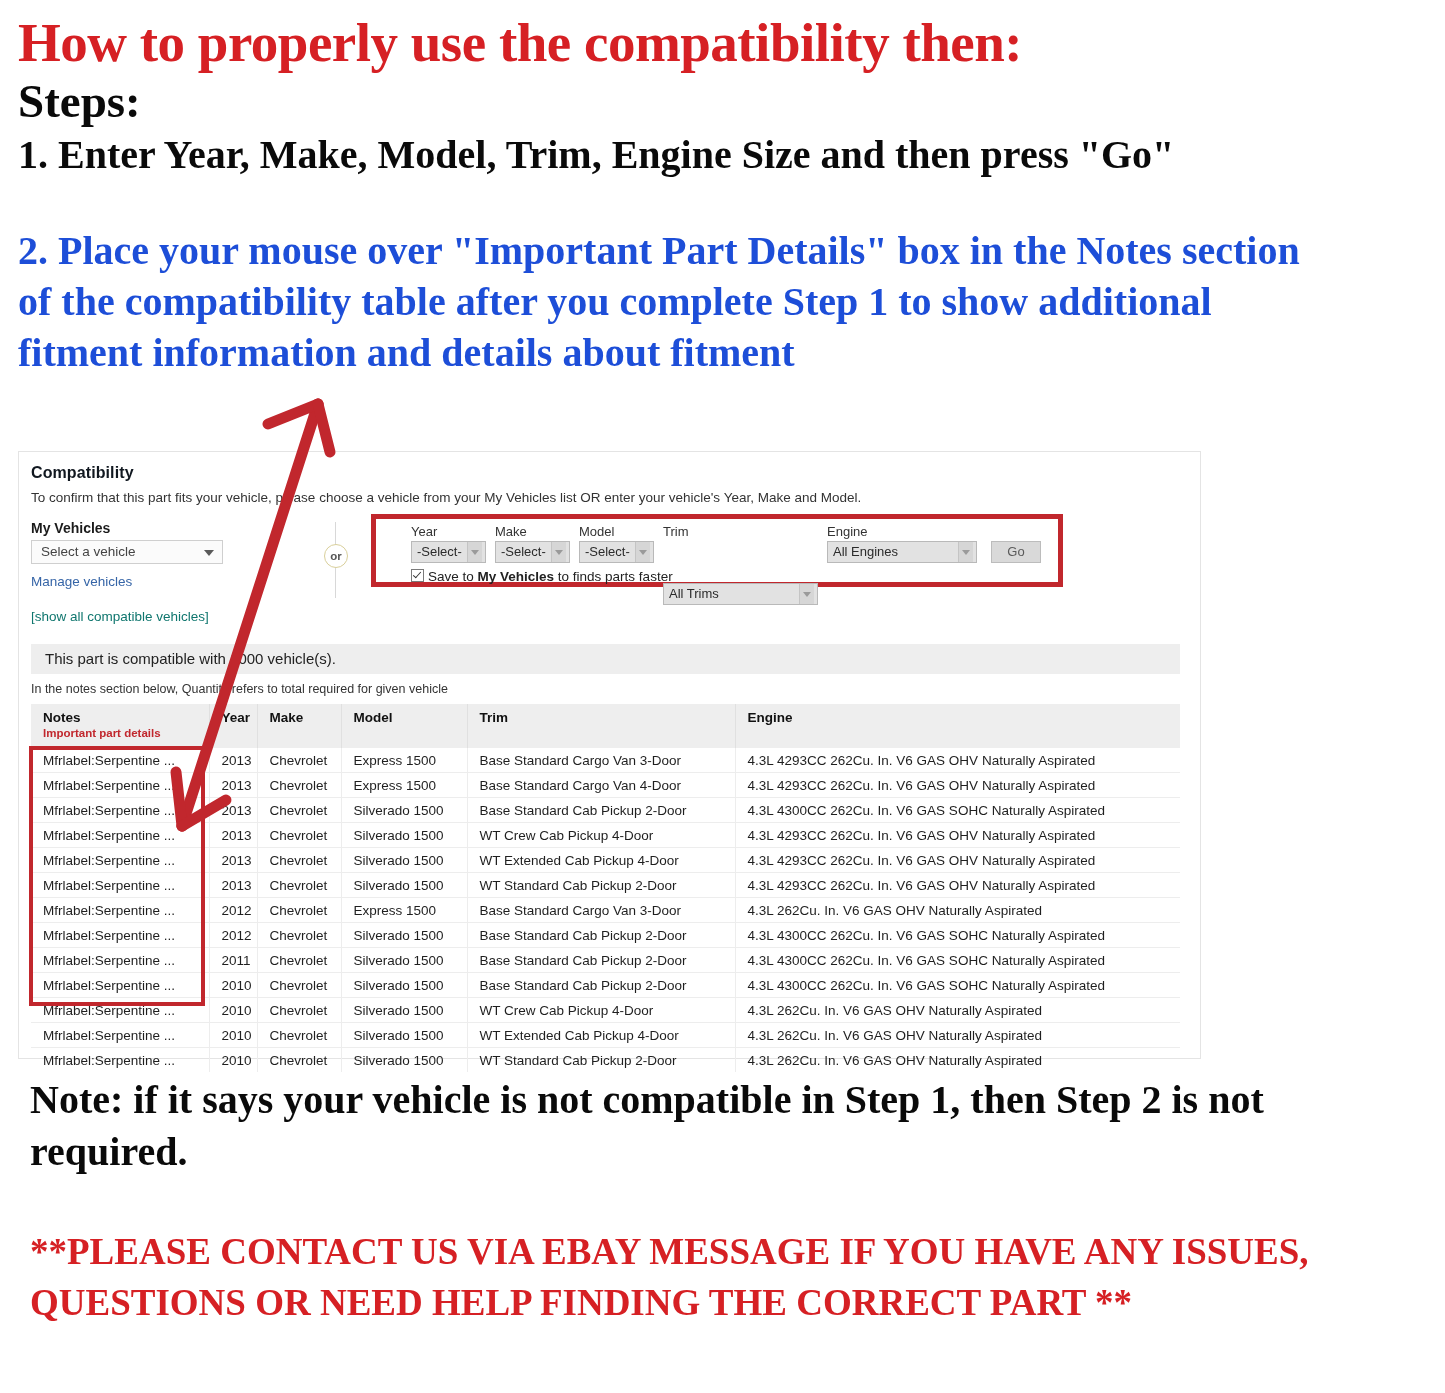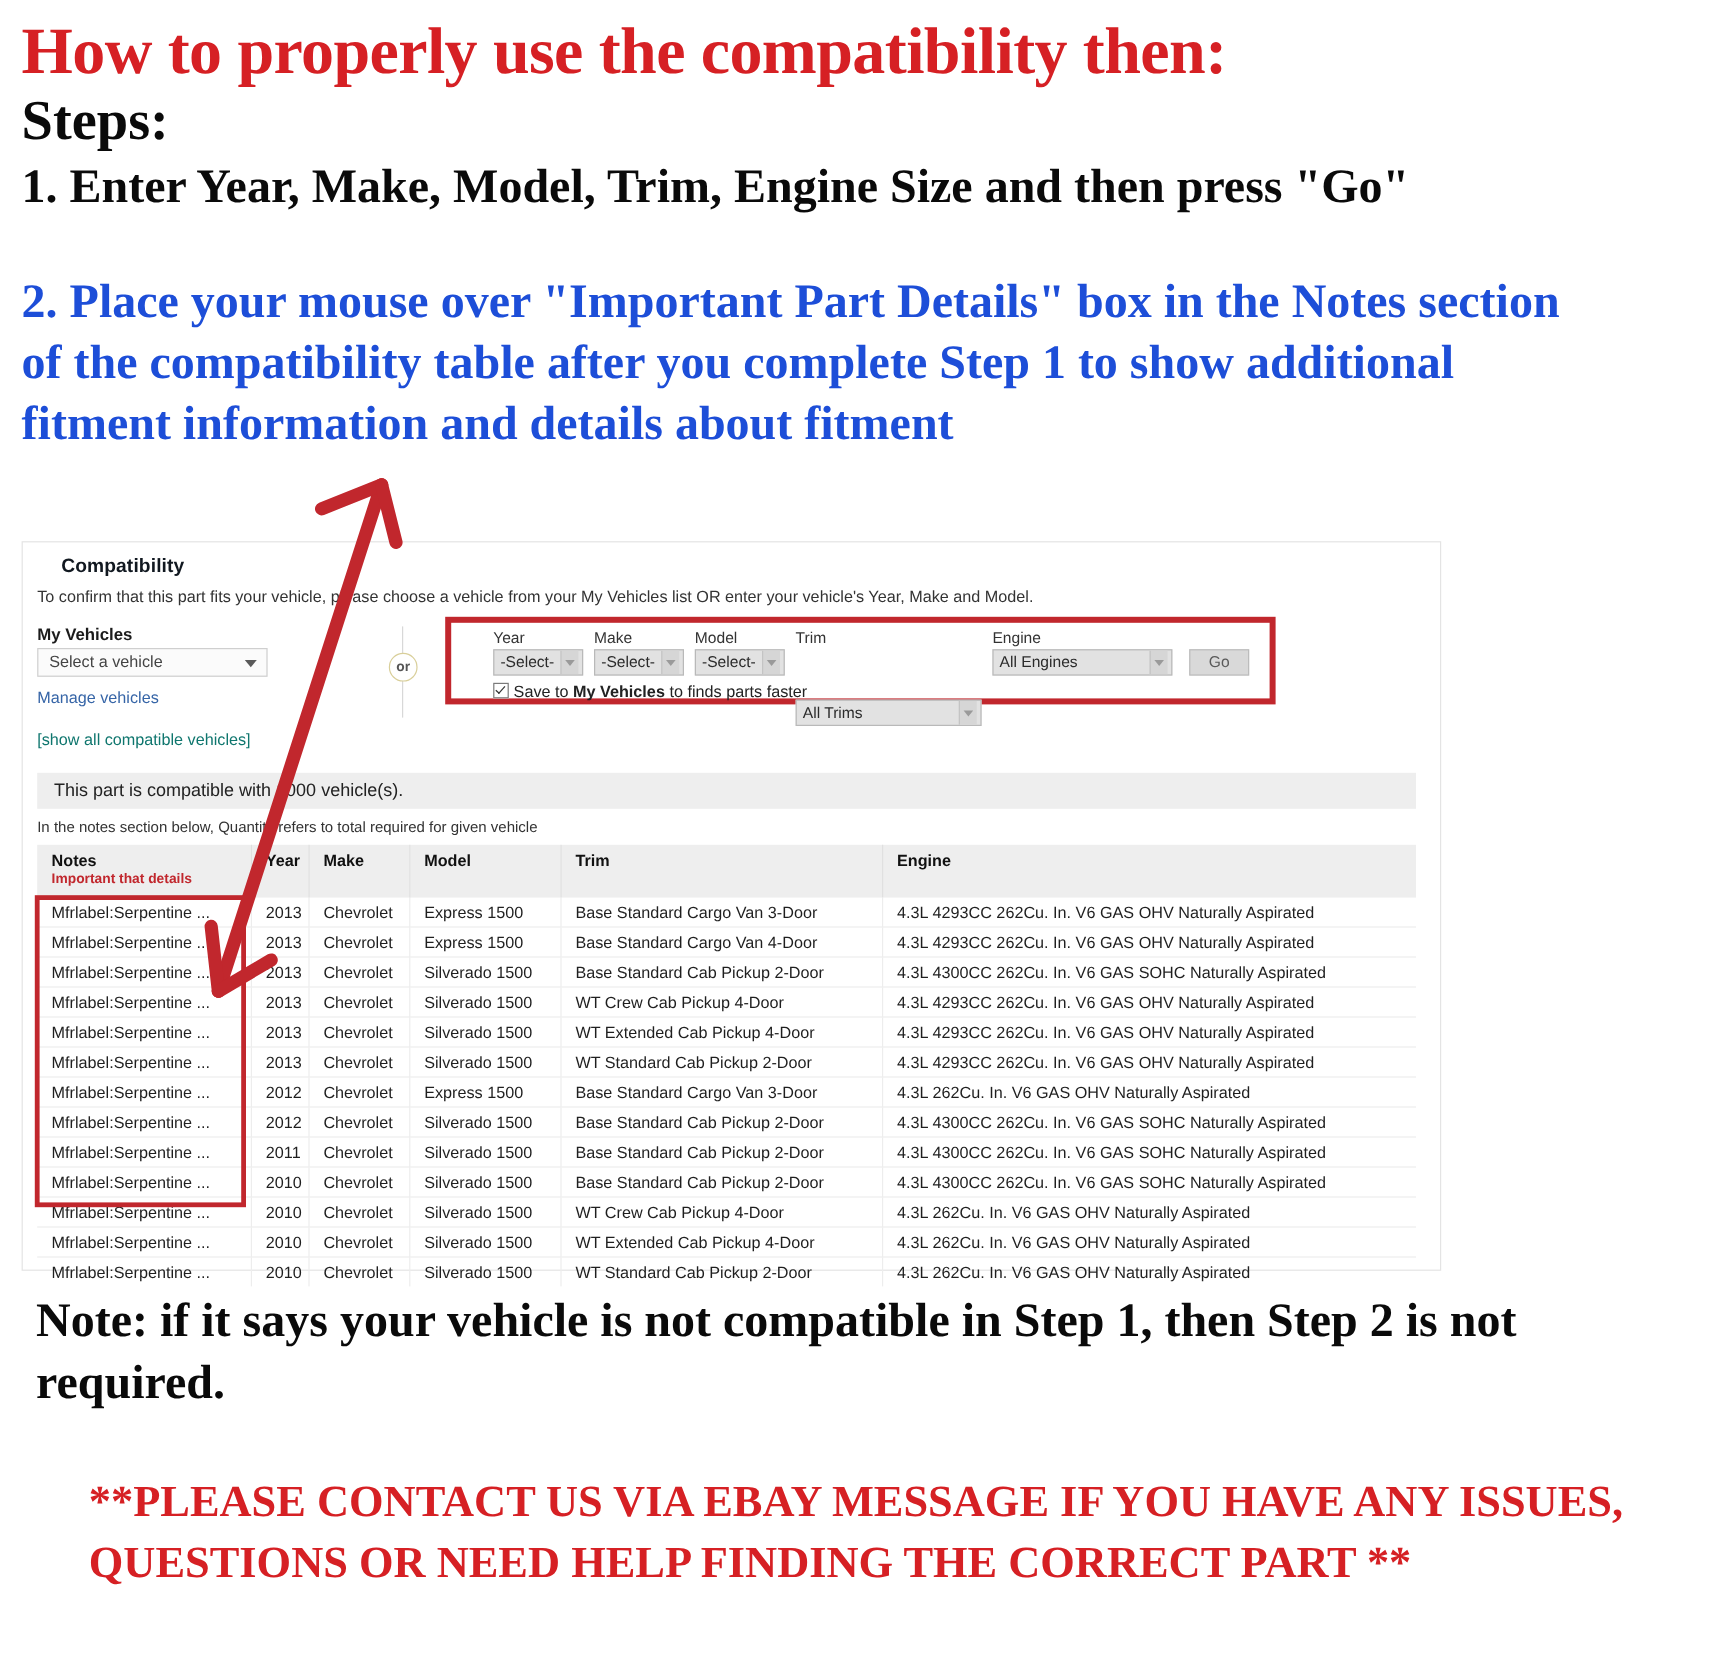--- a/index.html
+++ b/index.html
@@ -72,21 +72,20 @@
   }
   .compat-inner { position: relative; width: 100%; height: 100%; }
 
   .compat-title {
     position: absolute;
     left: 12px; top: 12px;
     font-size: 16px;
     font-weight: bold;
     color: #111820;
     letter-spacing: 0.1px;
-    margin-left: 20px;
   }
   .compat-sub {
     position: absolute;
     left: 12px; top: 38px;
     font-size: 13.5px;
     color: #333333;
     white-space: nowrap;
   }
 
   .myveh-label {
@@ -343,21 +342,20 @@
   .contact-block {
     position: absolute;
     left: 30px;
     top: 1226px;
     width: 1340px;
     color: #D62024;
     font-family: "Liberation Serif", serif;
     font-weight: bold;
     font-size: 37px;
     line-height: 1.38;
-    margin-left: 44px;
   }
 </style>
 </head>
 <body>
 
 <div class="instructions">
   <h1 class="headline">How to properly use the compatibility then:</h1>
   <div class="steps-label">Steps:</div>
   <div class="step-line">1. Enter Year, Make, Model, Trim, Engine Size and then press "Go"</div>
   <div class="step-two">2. Place your mouse over "Important Part Details" box in the Notes section of the compatibility table after you complete Step 1 to show additional fitment information and details about fitment</div>
@@ -443,21 +441,21 @@
           <col class="col-year">
           <col class="col-make">
         <col class="col-model">
           <col class="col-trim">
           <col class="col-engine">
       </colgroup>
       <thead>
         <tr>
           <th>
             <span>Notes</span>
-            <span class="th-sub">Important that details</span>
+            <span class="th-sub">Important part details</span>
           </th>
           <th>Year</th>
           <th>Make</th>
           <th>Model</th>
           <th>Trim</th>
           <th>Engine</th>
         </tr>
       </thead>
       <tbody id="fit-body">
           <tr>

